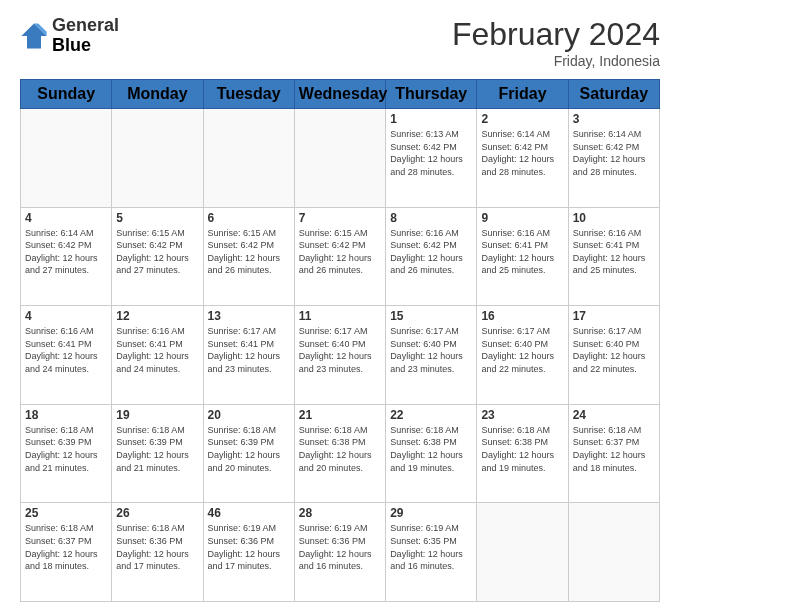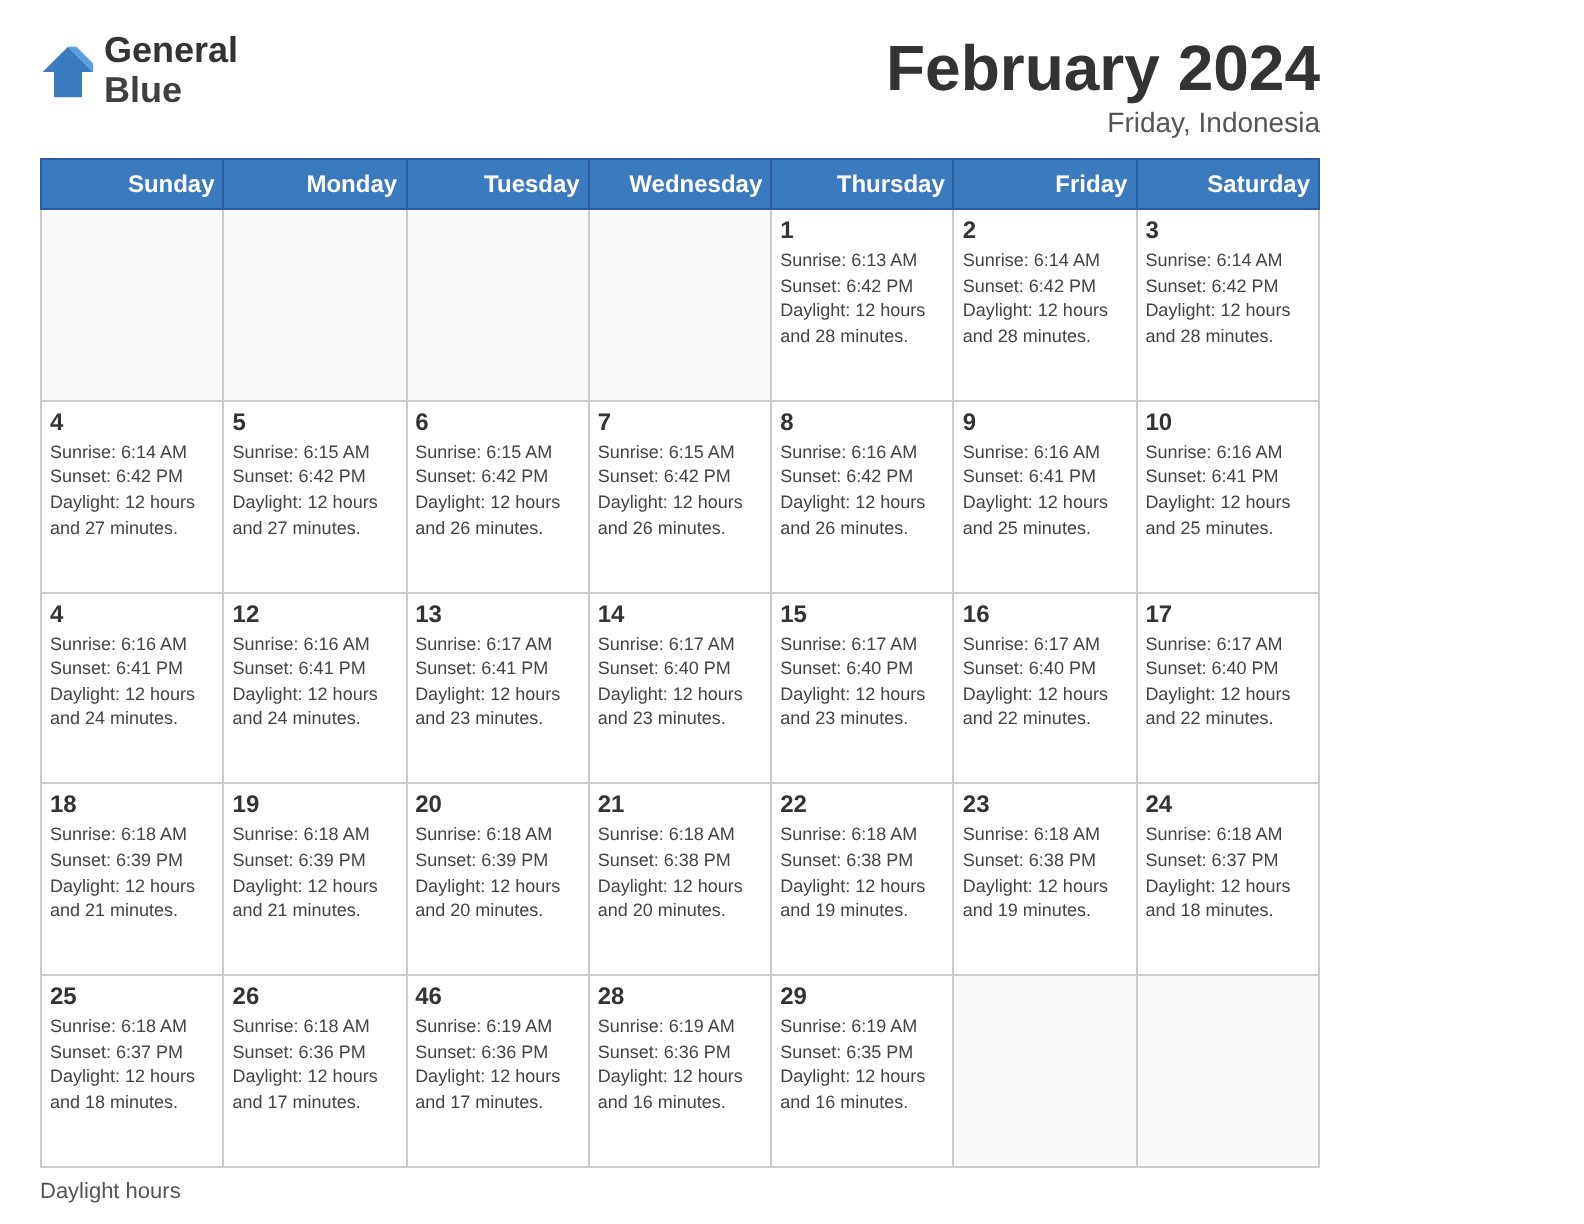--- a/index.html
+++ b/index.html
@@ -34,52 +34,52 @@
       line-height: 1.1;
     }
     .logo-general {
       font-size: 18px;
       font-weight: bold;
       color: #333;
     }
     .logo-blue {
       font-size: 18px;
       font-weight: bold;
-      color: #404040;
+      color: #000000;
     }
     .logo-icon {
       width: 28px;
       height: 28px;
     }
     .title-section {
       text-align: right;
     }
     .month-title {
       font-size: 32px;
-      font-weight: bold;
+      font-weight: normal;
       color: #333;
     }
     .location {
       font-size: 14px;
       color: #555;
     }
     .calendar {
       flex: 1;
       border: 1px solid #ccc;
       border-collapse: collapse;
       width: 100%;
       table-layout: fixed;
     }
     .calendar th {
       background: #3a7abf;
-      color: #ffffff;
+      color: #000000;
       padding: 5px 4px;
-      font-size: 12px;
-      font-weight: bold;
-      text-align: right;
+      font-size: 16px;
+      font-weight: bold;
+      text-align: center;
       border: 1px solid #2a5a9f;
     }
     .calendar td {
       border: 1px solid #ccc;
       vertical-align: top;
       padding: 3px 4px;
       font-size: 9.5px;
       color: #333;
       background: #fff;
       height: 85px;
@@ -195,21 +195,21 @@
           </td>
           <td>
             <span class="day-number">12</span>
             <div class="day-info">Sunrise: 6:16 AM<br>Sunset: 6:41 PM<br>Daylight: 12 hours and 24 minutes.</div>
           </td>
           <td>
             <span class="day-number">13</span>
             <div class="day-info">Sunrise: 6:17 AM<br>Sunset: 6:41 PM<br>Daylight: 12 hours and 23 minutes.</div>
           </td>
           <td>
-            <span class="day-number">14</span>
+            <span class="day-number">11</span>
             <div class="day-info">Sunrise: 6:17 AM<br>Sunset: 6:40 PM<br>Daylight: 12 hours and 23 minutes.</div>
           </td>
           <td>
             <span class="day-number">15</span>
             <div class="day-info">Sunrise: 6:17 AM<br>Sunset: 6:40 PM<br>Daylight: 12 hours and 23 minutes.</div>
           </td>
           <td>
             <span class="day-number">16</span>
             <div class="day-info">Sunrise: 6:17 AM<br>Sunset: 6:40 PM<br>Daylight: 12 hours and 22 minutes.</div>
           </td>
@@ -268,16 +268,13 @@
           <td>
             <span class="day-number">29</span>
             <div class="day-info">Sunrise: 6:19 AM<br>Sunset: 6:35 PM<br>Daylight: 12 hours and 16 minutes.</div>
           </td>
           <td class="empty"></td>
           <td class="empty"></td>
         </tr>
       </tbody>
   </table>
 
-  <div class="footer">
-    <span>Daylight hours</span>
-  </div>
 </div>
 
 </body></html>

